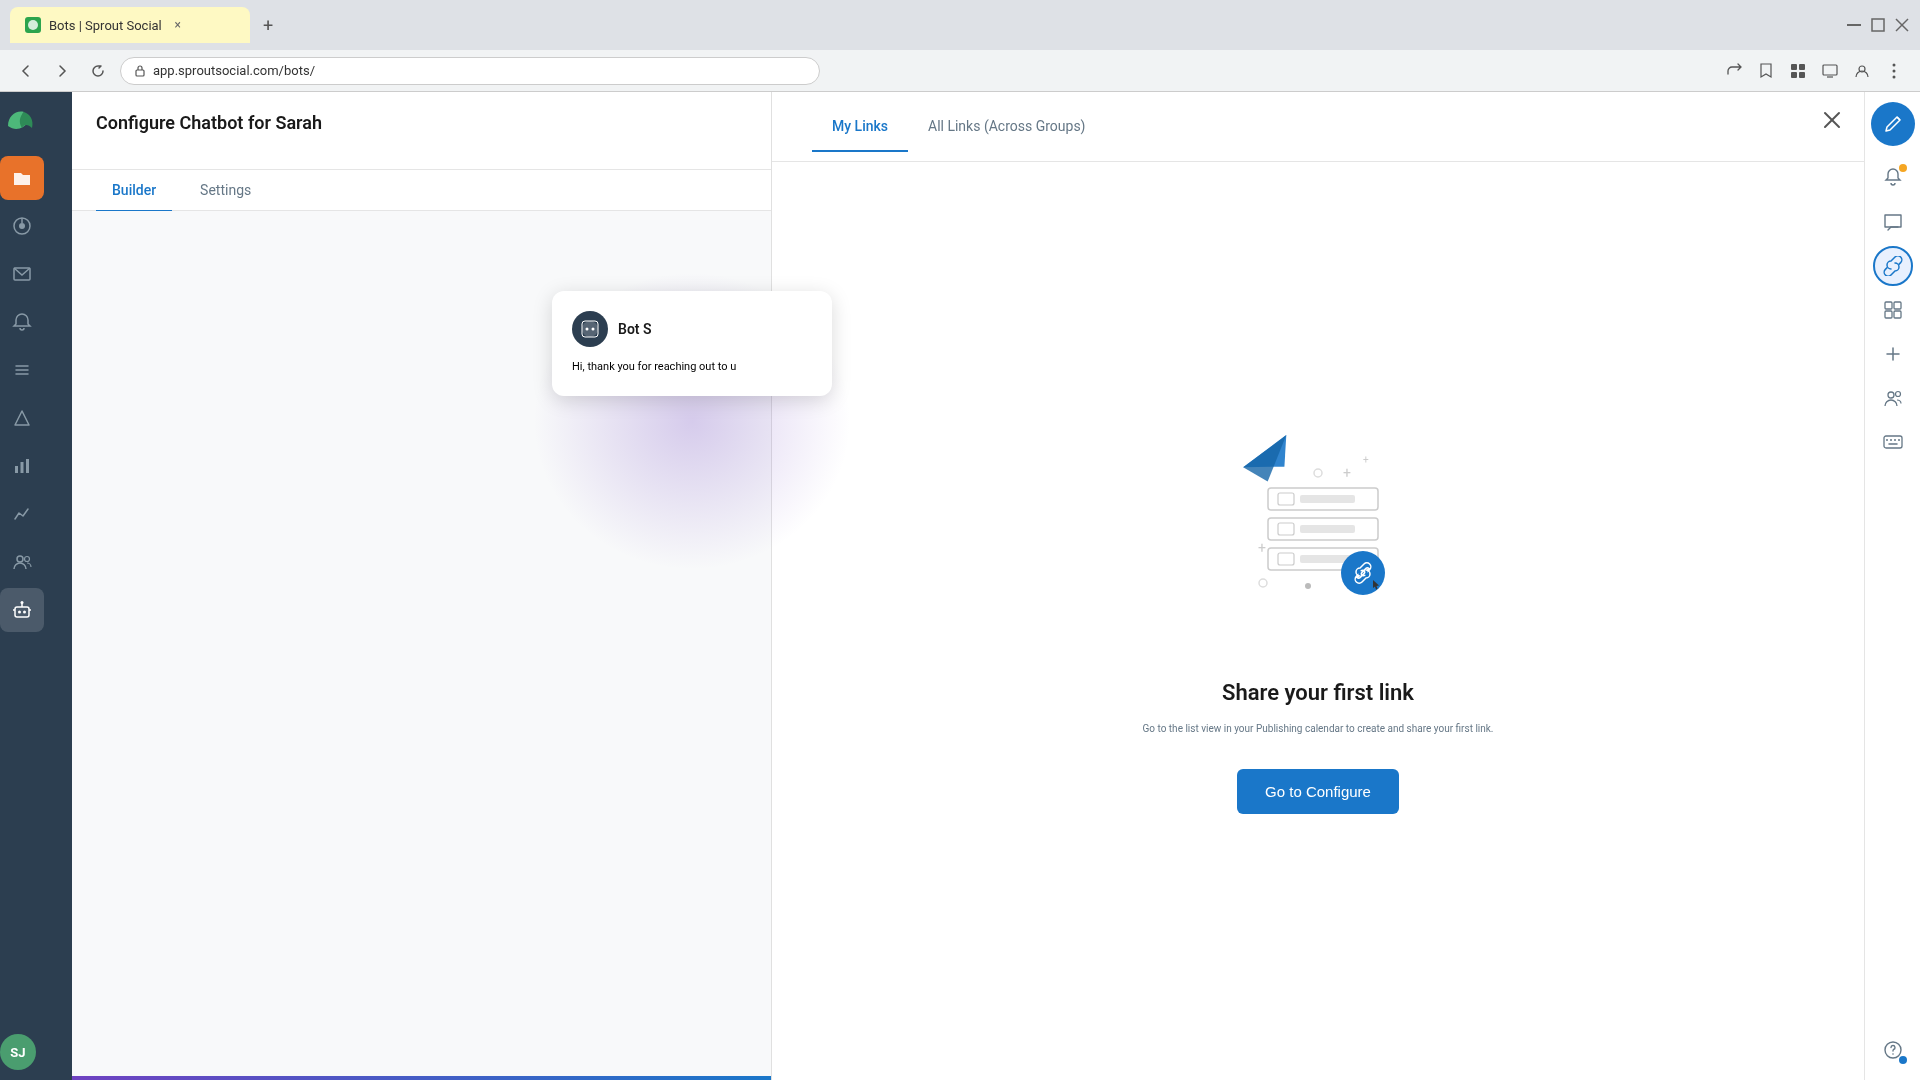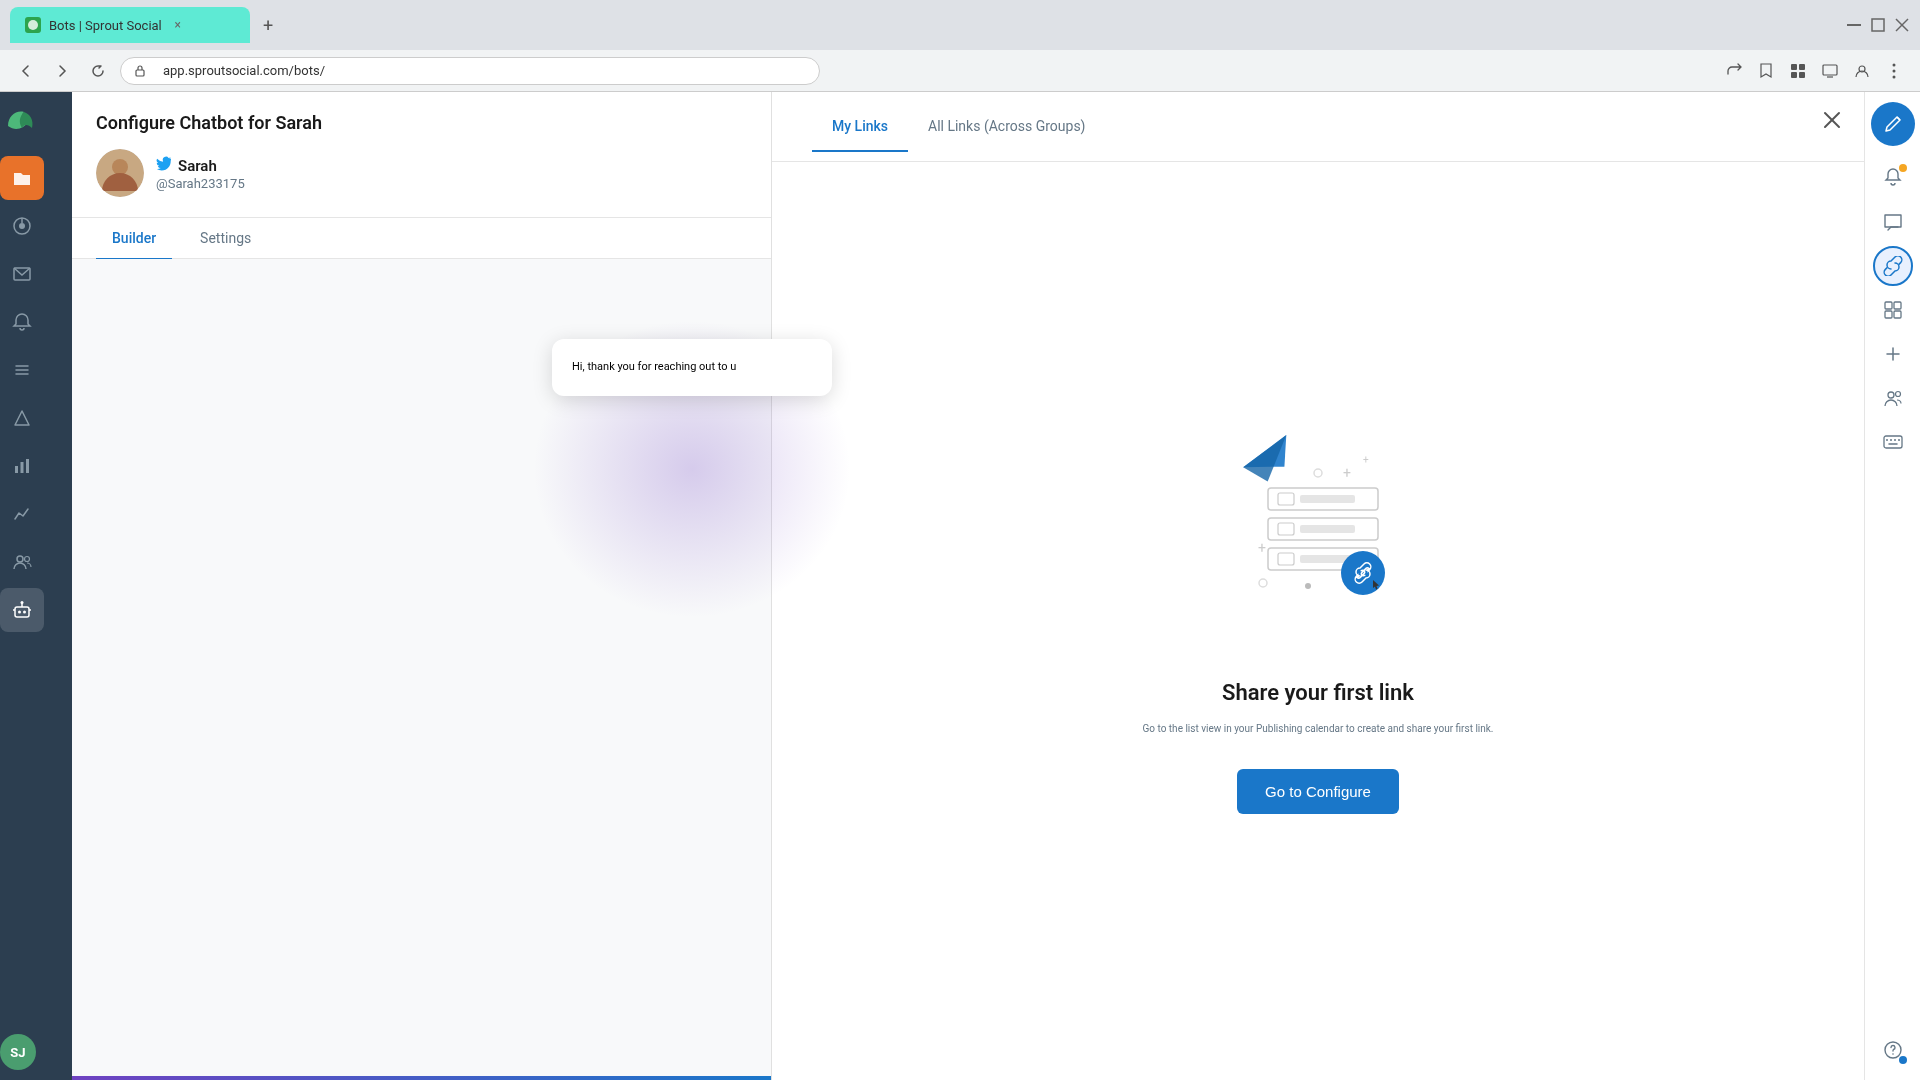--- a/index.html
+++ b/index.html
@@ -1,30 +1,30 @@
 <!DOCTYPE html>
 <html><head>
   <meta charset="utf-8">
   <style>
     * { margin: 0; padding: 0; box-sizing: border-box; }
     body { width: 1920px; height: 1080px; overflow: hidden; font-family: -apple-system, BlinkMacSystemFont, 'Segoe UI', Roboto, sans-serif; background: #f0f0f0; }
 
     
     .browser-chrome { width: 1920px; background: #dee1e6; }
     .browser-titlebar { height: 50px; background: #dee1e6; display: flex; align-items: center; padding: 0 10px; }
-    .browser-tab { display: flex; align-items: center; background: #5eead4; border-radius: 8px 8px 0 0; padding: 0 15px; height: 36px; min-width: 240px; gap: 8px; font-size: 13px; color: #333; }
+    .browser-tab { display: flex; align-items: center; background: #fef9c3; border-radius: 8px 8px 0 0; padding: 0 15px; height: 36px; min-width: 240px; gap: 8px; font-size: 13px; color: #333; }
     .browser-tab-favicon { width: 16px; height: 16px; background: #2ca44e; border-radius: 3px; display: flex; align-items: center; justify-content: center; }
     .browser-tab-close { width: 16px; height: 16px; display: flex; align-items: center; justify-content: center; border-radius: 50%; cursor: pointer; color: #666; font-size: 12px; }
     .browser-new-tab { width: 28px; height: 28px; display: flex; align-items: center; justify-content: center; border-radius: 50%; cursor: pointer; font-size: 18px; color: #555; margin-left: 4px; }
     .window-controls { margin-left: auto; display: flex; gap: 8px; align-items: center; }
     .win-btn { width: 16px; height: 16px; display: flex; align-items: center; justify-content: center; cursor: pointer; font-size: 12px; color: #555; }
 
     .browser-toolbar { height: 42px; background: #f1f3f4; display: flex; align-items: center; padding: 0 12px; gap: 8px; border-bottom: 1px solid #ccc; }
     .nav-btn { width: 28px; height: 28px; display: flex; align-items: center; justify-content: center; border-radius: 50%; cursor: pointer; color: #555; font-size: 14px; }
-    .address-bar { flex: 1; max-width: 700px; height: 28px; background: #fff; border-radius: 14px; display: flex; align-items: center; padding: 0 12px; gap: 16px; font-size: 13px; color: #333; border: 1px solid #ccc; }
+    .address-bar { flex: 1; max-width: 700px; height: 28px; background: #fff; border-radius: 14px; display: flex; align-items: center; padding: 0 12px; gap: 6px; font-size: 13px; color: #333; border: 1px solid #ccc; }
     .toolbar-icons { margin-left: auto; display: flex; gap: 4px; align-items: center; }
     .toolbar-icon-btn { width: 28px; height: 28px; display: flex; align-items: center; justify-content: center; border-radius: 50%; cursor: pointer; color: #555; font-size: 14px; }
 
     
     .app-container { display: flex; width: 1920px; height: calc(1080px - 92px); background: #fff; }
 
     
     .sidebar { width: 72px; background: #2c3e50; display: flex; flex-direction: column; padding: 10px 0; gap: 4px; flex-shrink: 0; }
     .sidebar-logo { width: 40px; height: 40px; display: flex; align-items: center; justify-content: center; margin-bottom: 10px; }
     .sidebar-item { width: 44px; height: 44px; display: flex; align-items: center; justify-content: center; border-radius: 8px; cursor: pointer; color: #8899a6; font-size: 18px; }
@@ -255,53 +255,43 @@
           <line x1="3" y1="10" x2="1" y2="10" stroke="#fff" stroke-width="1.5"></line>
           <line x1="17" y1="10" x2="19" y2="10" stroke="#fff" stroke-width="1.5"></line>
         </svg>
     </div>
     <div class="sidebar-avatar">SJ</div>
   </div>
 
   <div class="chatbot-panel">
     <div class="chatbot-header">
       <div class="chatbot-title">Configure Chatbot for Sarah</div>
-      <div class="chatbot-profile">
-        <div class="profile-avatar">
-
-          <svg width="48" height="48" viewBox="0 0 48 48">
-            <circle cx="24" cy="24" r="24" fill="#c8a882"></circle>
-            <circle cx="24" cy="18" r="8" fill="#b8865a"></circle>
-            <path d="M6 42c0-9.9 8.1-18 18-18s18 8.1 18 18" fill="#a06040"></path>
-          </svg>
-        </div>
-        <div class="profile-info">
-          <div class="profile-name">
-            <span style="color:#1da1f2; font-size:16px;">
-              <svg width="16" height="16" viewBox="0 0 16 16">
-                  <path d="M15 2.5a6.4 6.4 0 0 1-1.8.5 3.2 3.2 0 0 0 1.4-1.8c-.6.4-1.3.6-2 .8A3.2 3.2 0 0 0 7 5c0 .25.03.5.08.73A9.1 9.1 0 0 1 1.1 2.8a3.2 3.2 0 0 0 1 4.26 3.2 3.2 0 0 1-1.45-.4v.04a3.2 3.2 0 0 0 2.57 3.14 3.2 3.2 0 0 1-1.44.05 3.2 3.2 0 0 0 3 2.22A6.4 6.4 0 0 1 .8 13.1 9.1 9.1 0 0 0 5.7 14.5c5.8 0 9-4.8 9-9v-.4A6.4 6.4 0 0 0 15 2.5z" fill="#1da1f2"></path>
-                </svg>
-            </span>
-            <span>Sarah</span>
-          </div>
-          <div class="profile-handle">@Sarah233175</div>
-        </div>
-      </div>
     </div>
     <div style="padding: 0 24px; border-bottom: 1px solid #e5e5e5;">
       <div style="display:flex; gap:12px;">
         <div class="chatbot-tab active">Builder</div>
         <div class="chatbot-tab">Settings</div>
       </div>
     </div>
     <div class="chatbot-body">
 
       <div class="bot-glow"></div>
 
       <div class="bot-message-card">
+        <div class="bot-message-header">
+          <div class="bot-icon">
+            <svg width="18" height="18" viewBox="0 0 18 18">
+                <circle cx="9" cy="9" r="8" fill="#fff" opacity="0.2"></circle>
+                <rect x="1" y="1" width="16" height="16" rx="3" fill="none" stroke="#fff" stroke-width="1"></rect>
+                <circle cx="6" cy="9" r="1.5" fill="#fff"></circle>
+                <circle cx="12" cy="9" r="1.5" fill="#fff"></circle>
+              </svg>
+          </div>
+          <span class="bot-name">Bot S</span>
+        </div>
         <div class="bot-message-text">Hi, thank you for reaching out to u</div>
       </div>
 
       <div class="chatbot-divider"></div>
     </div>
   </div>
 
   <div class="link-panel">
     <div class="link-panel-tabs" style="position:relative; padding: 10px 40px;">
       <div class="link-panel-tab active">My Links</div>

